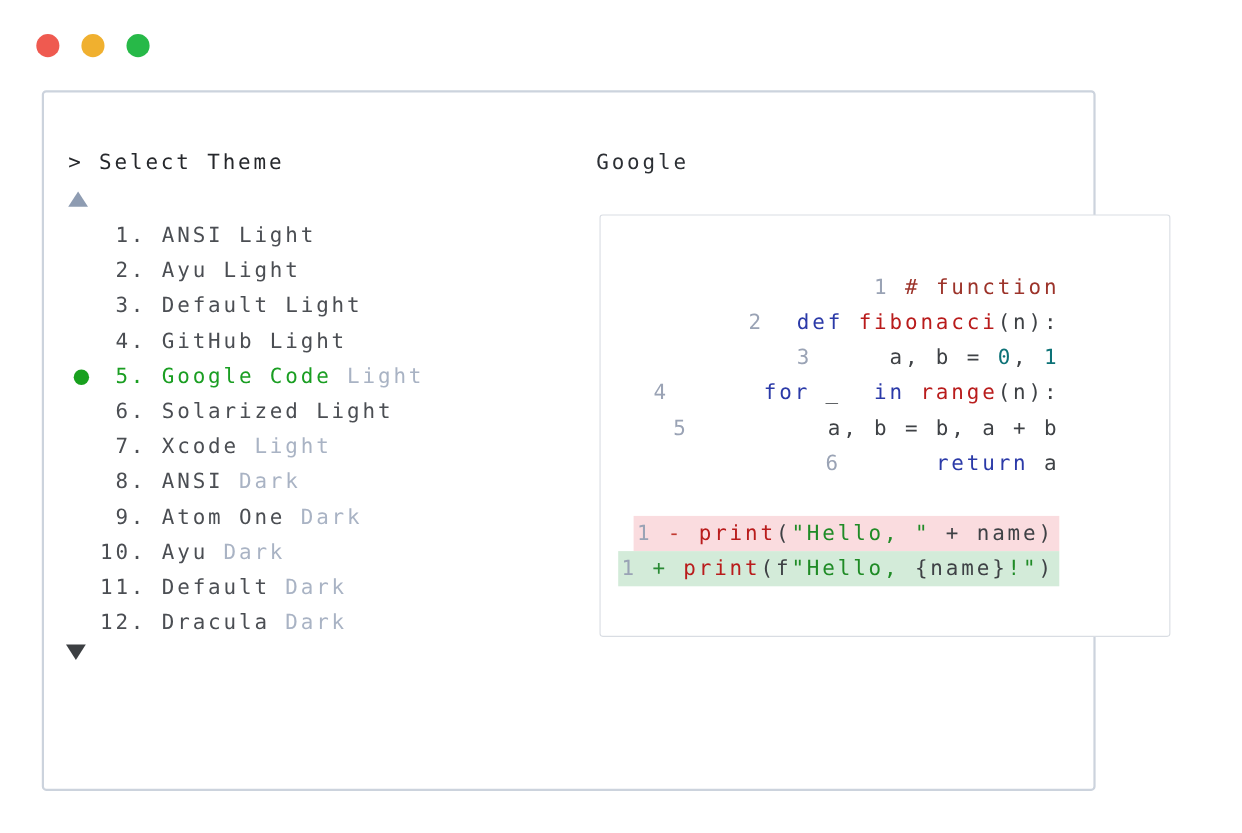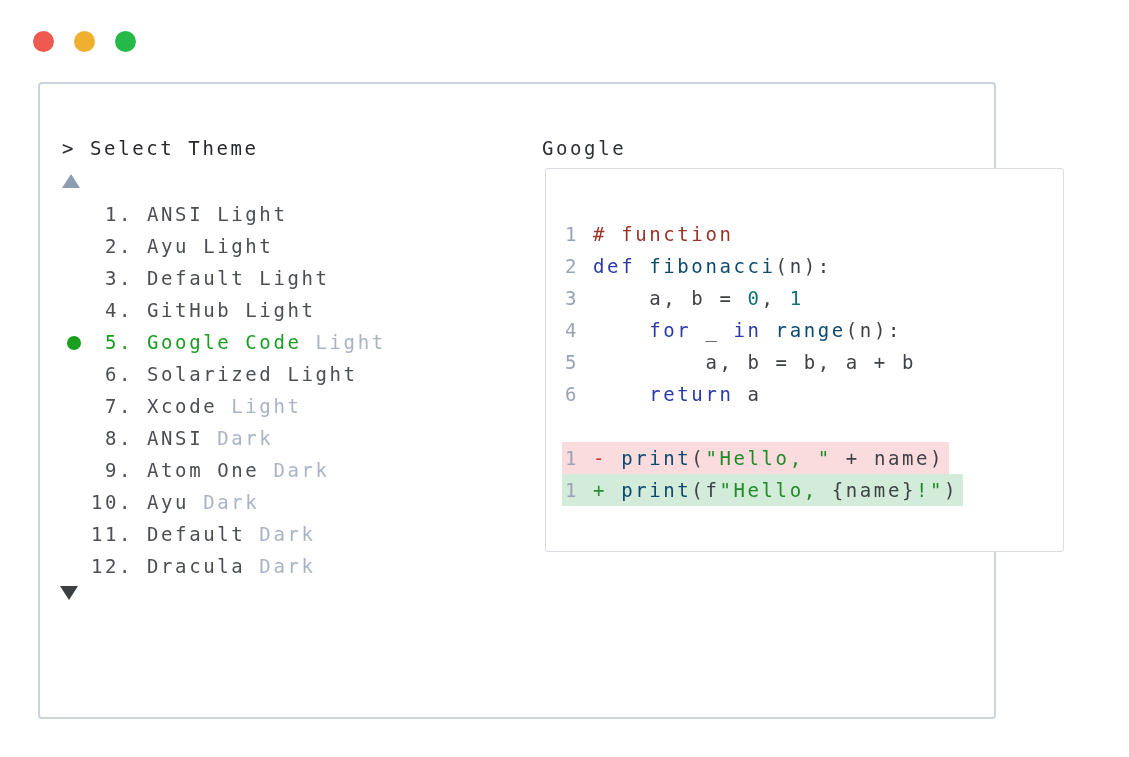--- a/index.html
+++ b/index.html
@@ -28,31 +28,31 @@
   
   .theme-list { position:absolute; left:22px; top:114px; }
   .trow { position:relative; height:32px; display:flex; color:#4b4e53; cursor:default; }
   .trow .dot { position:absolute; left:5px; top:10px; width:14px; height:14px;
                border-radius:50%; background:#18a01e; }
   .numcol { display:inline-block; width:71px; text-align:right; }
   .trow .sel { color:#1a9e22; }
   .trow .dim { color:#a9b3c4; }
 
   
-  .preview-box { position:absolute; left:505px; top:84px; width:519px; height:384px;
-                 background:#fff; border:1.5px solid #d9dde3; border-radius:3px; }
+  .preview-box { position:absolute; left:505px; top:111px; width:519px; height:384px;
+                 background:#fff; border:1.5px solid #d9dde3; border-radius:3px;text-align:right; }
   .codewrap { position:absolute; left:19px; top:49px; }
   .codeline { height:32px; }
   .hl { display:inline-block; height:32px; padding:0 5px 0 3px; margin-left:-3px; }
   .bg-removed { background:#fadcdf; }
   .bg-added { background:#d3ebd9; }
   .ln { color:#9aa3b5; }
   .cm { color:#9c332a; }
-  .kw { color:#2b3aa8; }
-  .fn { color:#0c4a6e; }
+  .kw { color:#2b3aa8;margin-left:16px; }
+  .fn { color:#b91c1c; }
   .nm { color:#0d7277; }
   .pl { color:#3e4145; }
   .st { color:#1f8b26; }
   .mi { color:#c23a31; }
   .ad { color:#2a8a35; }
 
   .hint { position:absolute; left:22px; top:558px; color:#9aa5b8; }
 </style>
 </head>
 <body>

